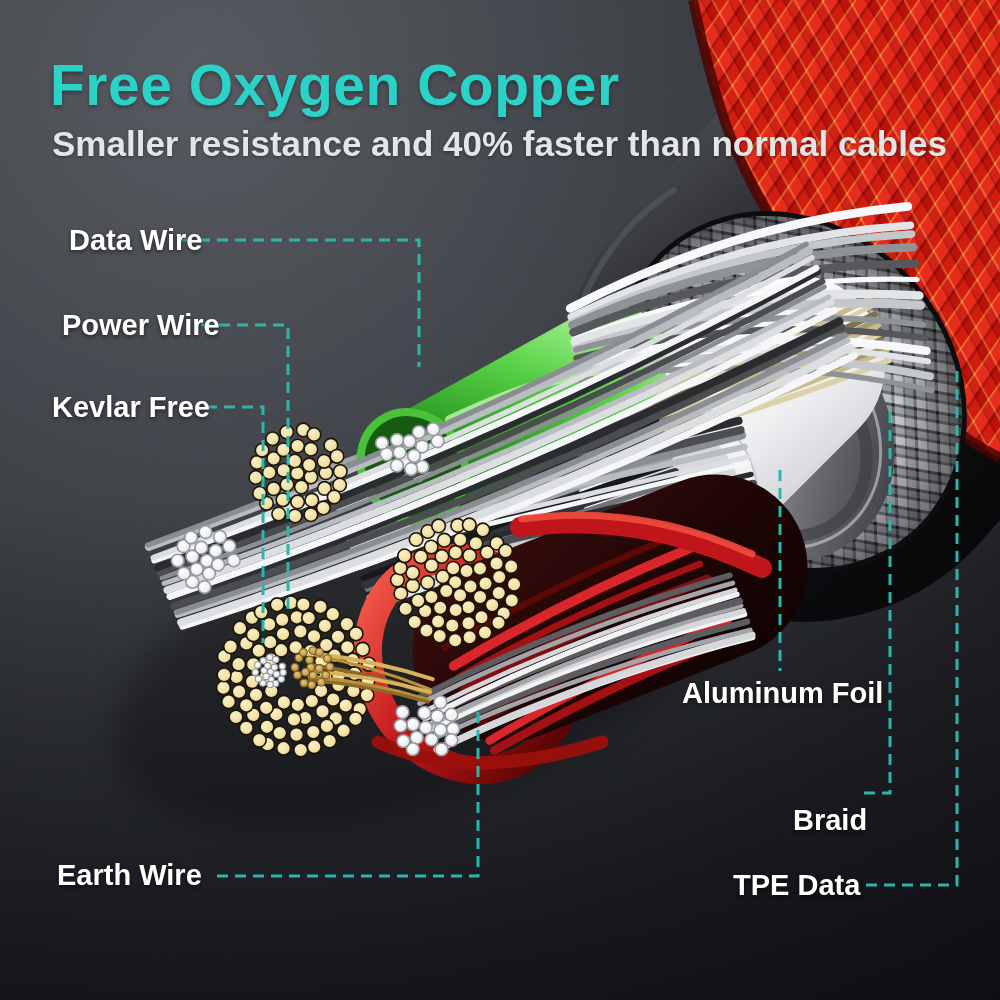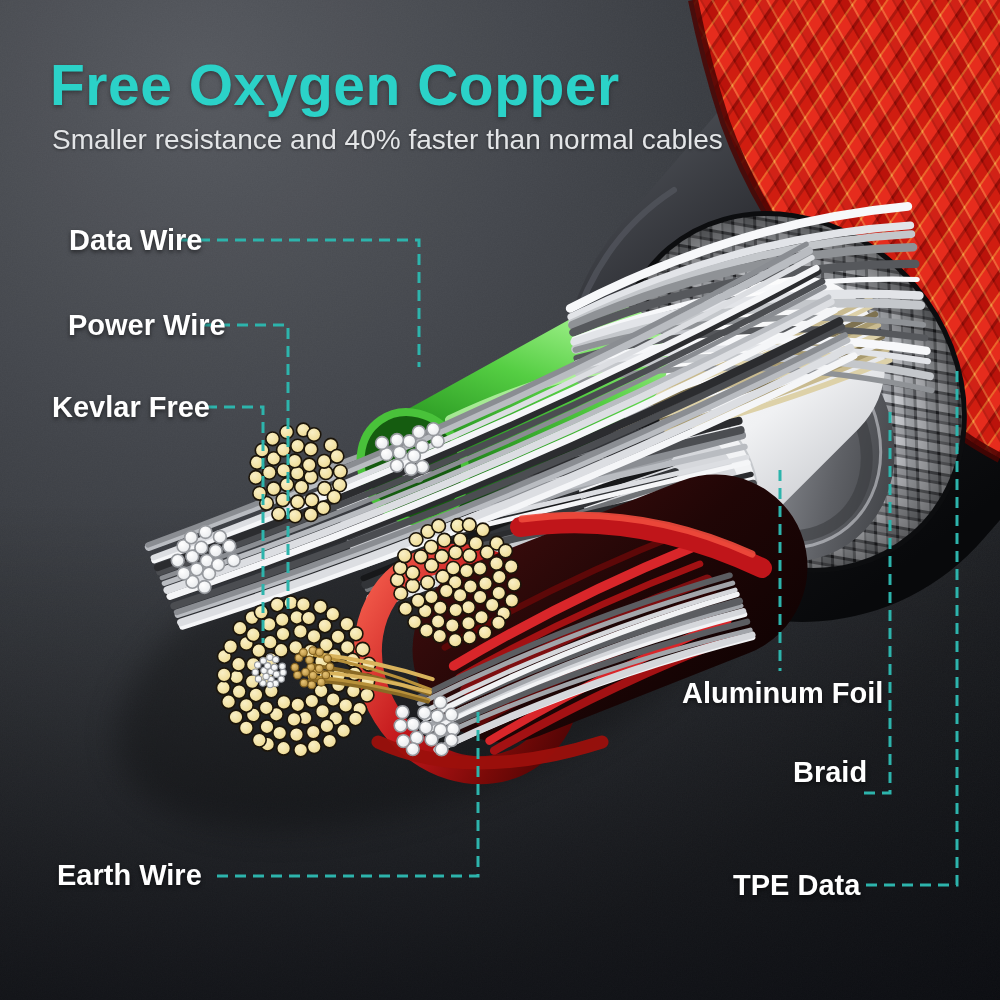--- a/index.html
+++ b/index.html
@@ -2,21 +2,21 @@
 <html><head>
 <meta charset="utf-8">
 <style>
   html,body{margin:0;padding:0;background:#000;}
   .stage{position:relative;width:1000px;height:1000px;overflow:hidden;
          font-family:"Liberation Sans",sans-serif;}
   .stage svg{position:absolute;left:0;top:0;}
   .overlay{position:absolute;left:0;top:0;width:100%;height:100%;pointer-events:none;border-radius:18px;}
   .hdr-title{position:absolute;left:50px;top:52px;font-size:57px;font-weight:700;
              letter-spacing:.5px;color:#2bd2c8;text-shadow:0 2px 4px rgba(0,0,0,.35);}
-  .hdr-sub{position:absolute;left:52px;top:124px;font-size:28px;font-weight:400;
+  .hdr-sub{position:absolute;left:52px;top:124px;font-size:35px;font-weight:700;
            color:#e3e5e7;text-shadow:0 1px 3px rgba(0,0,0,.4);}
   .callout{position:absolute;transform:translateY(-50%);font-size:29px;font-weight:700;
            color:#ffffff;white-space:nowrap;text-shadow:0 2px 4px rgba(0,0,0,.55);}
 </style>
 </head>
 <body>
 
 <div class="stage">
 
   <svg id="scene" width="1000" height="1000" viewBox="0 0 1000 1000">
@@ -587,20 +587,20 @@
           <path d="M866,885 H957 V371" fill="none" stroke="#2db4ac" stroke-width="3" stroke-dasharray="11 7"></path>
         </g>
       </g>
   </svg>
 
   <div class="overlay">
     <div class="hdr-title" style="color: rgb(43, 210, 200);">Free Oxygen Copper</div>
     <div class="hdr-sub">Smaller resistance and 40% faster than normal cables</div>
 
     <div class="callout" style="left:69px;top:240px">Data Wire</div>
-    <div class="callout" style="left:68px;top:325px">Power Wire</div>
+    <div class="callout" style="left:62px;top:325px">Power Wire</div>
     <div class="callout" style="left:52px;top:407px">Kevlar Free</div>
     <div class="callout" style="left:57px;top:875px">Earth Wire</div>
     <div class="callout" style="left:682px;top:693px">Aluminum Foil</div>
-    <div class="callout" style="left:793px;top:772px">Braid</div>
+    <div class="callout" style="left:793px;top:820px">Braid</div>
     <div class="callout" style="left:733px;top:885px">TPE Data</div>
   </div>
 </div>
 
 </body></html>

